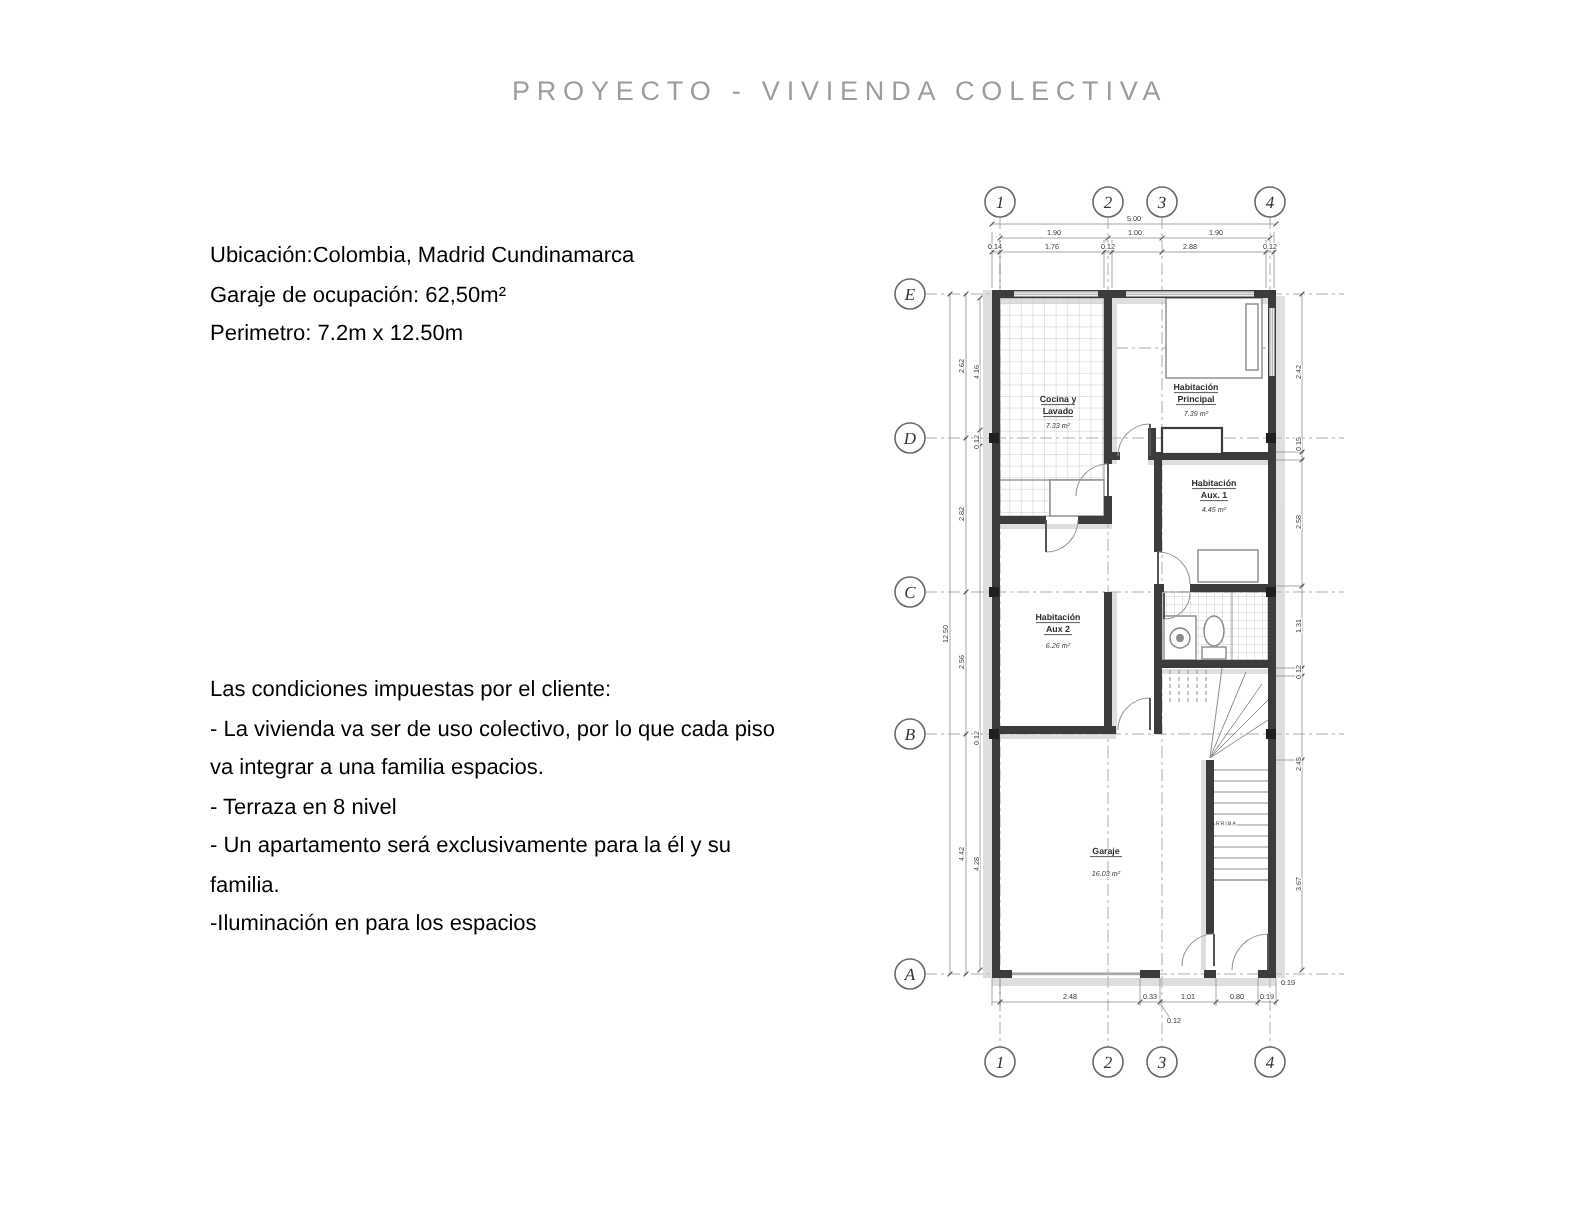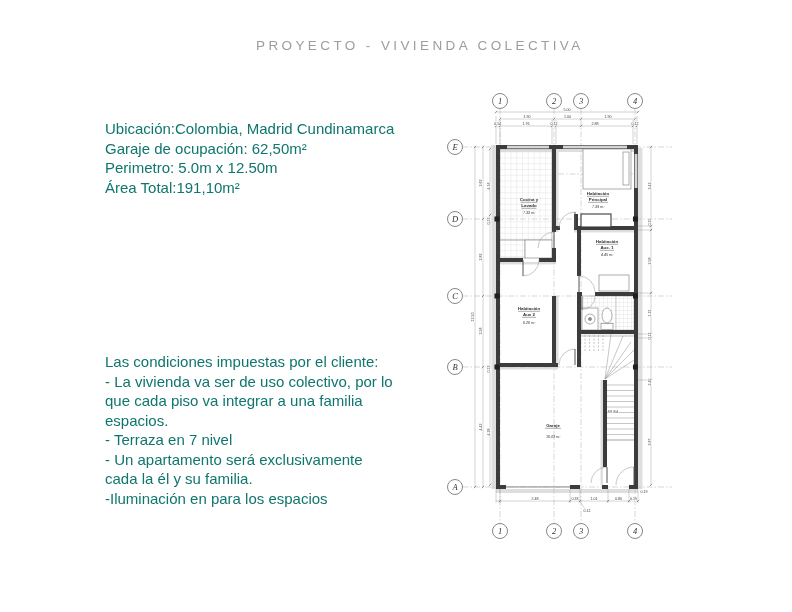--- a/index.html
+++ b/index.html
@@ -1,52 +1,51 @@
 <!DOCTYPE html>
 <html><head>
 <meta charset="utf-8">
 <style>
   html,body{margin:0;padding:0;background:#ffffff;}
   .page{position:relative;width:672px;height:612px;background:#fff;overflow:hidden;
         font-family:"Liberation Sans",sans-serif;}
   .title{position:absolute;left:256px;top:38px;font-size:13.5px;letter-spacing:3.4px;
          color:#9d9d9d;font-weight:400;white-space:nowrap;}
-  .textcol{position:absolute;left:105px;width:294px;color:#0f766e;font-size:15px;
+  .textcol{position:absolute;left:105px;width:294px;color:#000000;font-size:11px;
            line-height:19.5px;}
   .info{top:119px;}
   .desc{top:221px;text-align:justify;}
-  .cond{top:336px;margin-top:16px;}
+  .cond{top:336px;}
   .planwrap{position:absolute;left:435px;top:82px;width:262px;height:470px;}
   svg text{font-family:"Liberation Sans",sans-serif;}
   .dim{font-size:3.6px;fill:#3a3a3a;paint-order:stroke;stroke:#ffffff;stroke-width:1px;}
   .rname{font-size:4.4px;font-weight:bold;fill:#2e2e2e;}
   .rarea{font-size:3.6px;font-style:italic;fill:#3a3a3a;}
   .bub{font-size:8.5px;font-style:italic;font-family:"Liberation Serif",serif;fill:#333;}
   .arr{font-size:2.8px;fill:#555;letter-spacing:.4px;paint-order:stroke;stroke:#fff;stroke-width:.8px;}
 </style>
 </head>
 <body>
 
 <div class="page">
 
   <div class="title">PROYECTO - VIVIENDA COLECTIVA</div>
 
   <div class="textcol info">
     <div>Ubicación:Colombia, Madrid Cundinamarca</div>
     <div>Garaje de ocupación: 62,50m²</div>
-    <div>Perimetro: 5.0m x 12.50m</div>
-    <div>Área Total:191,10m²</div>
+    <div>Perimetro: 7.2m x 12.50m</div>
   </div>
 
 
   <div class="textcol cond">
     <div>Las condiciones impuestas por el cliente:</div>
     <div>- La vivienda va ser de uso colectivo, por lo que cada piso va integrar a una familia espacios.</div>
-    <div>- Terraza en 7 nivel</div>
-    <div>- Un apartamento será exclusivamente cada la él y su familia.</div>
+    <div>- Terraza en 8 nivel</div>
+    <div>- Un apartamento será exclusivamente para la él y su familia.</div>
     <div>-Iluminación en para los espacios</div>
   </div>
 
   <div class="planwrap">
   <svg width="262" height="470" viewBox="0 0 262 470">
     <defs>
       <pattern id="tK" width="5.8" height="5.8" patternUnits="userSpaceOnUse">
         <path d="M5.8 0H0V5.8" fill="none" stroke="#c9c9c9" stroke-width="0.5"></path>
       </pattern>
       <pattern id="tB" width="4" height="4" patternUnits="userSpaceOnUse">

